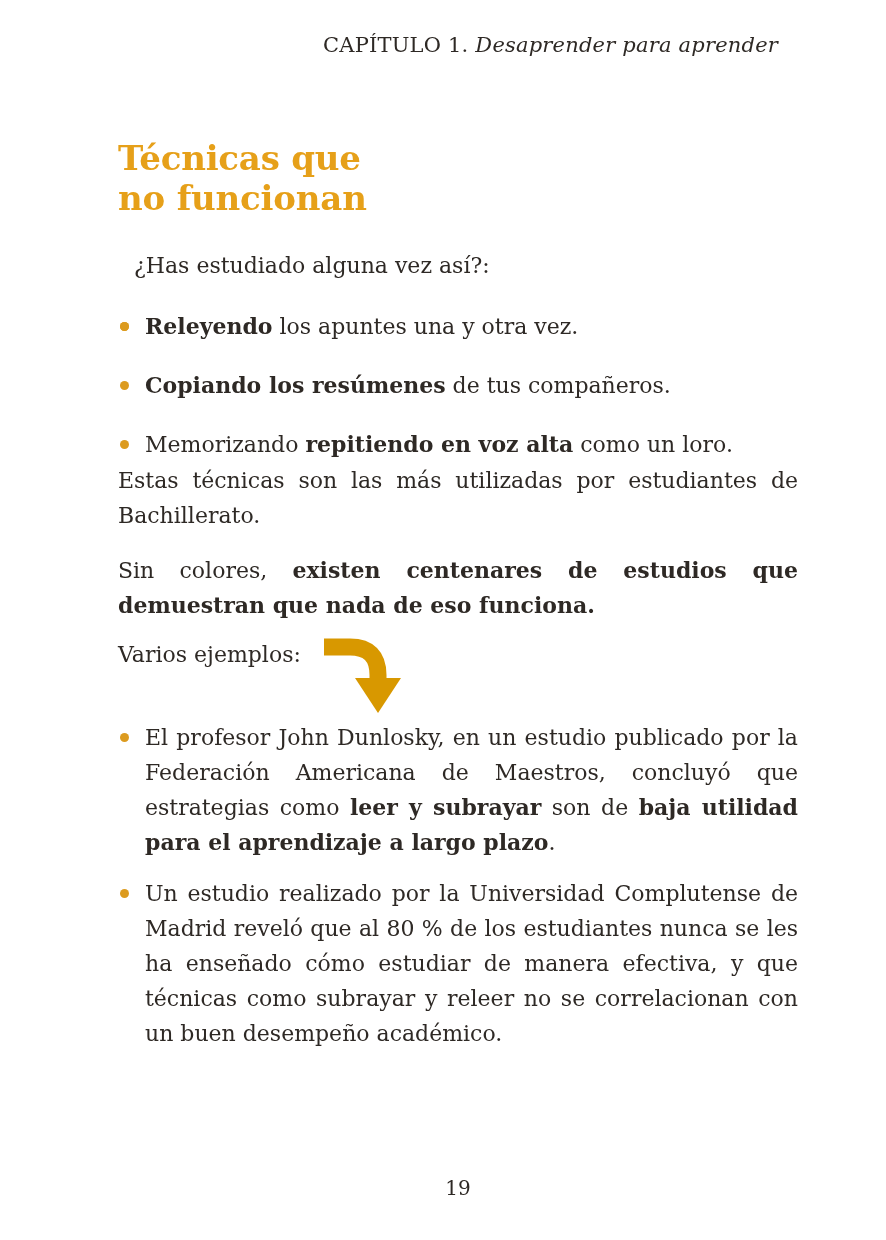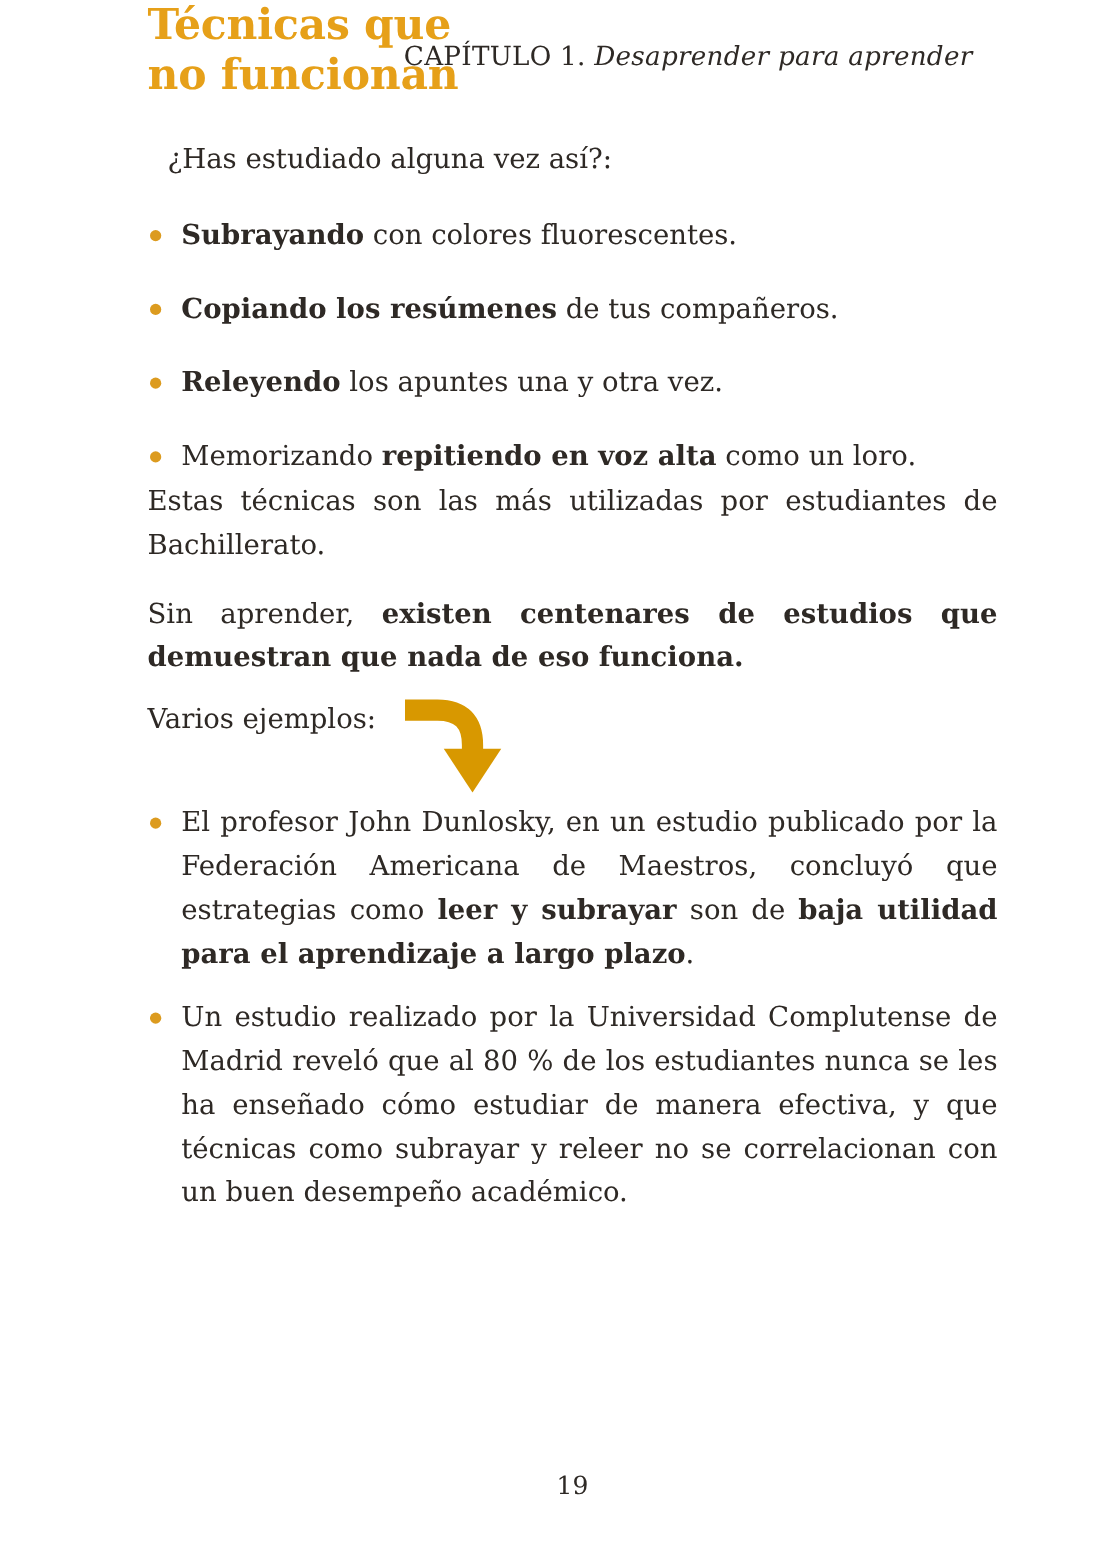--- a/index.html
+++ b/index.html
@@ -21,22 +21,23 @@
   .running-header{
     position:absolute;
     top:33px; right:20px;
     font-size:21px;
     letter-spacing:0.2px;
     white-space:nowrap;
   }
   .running-header .chapter-name{ font-style:italic; }
   .content{
     position:absolute;
-    left:118px; top:0;
+    left:118px; top:12px;
     width:680px;
+    padding-top:126px;
   }
   .page-title{
     margin:0;
     font-size:34px;
     font-weight:bold;
     line-height:40px;
     color:var(--accent);
     letter-spacing:-0.2px;
   }
   .page-title span{ display:block; }
@@ -117,39 +118,38 @@
     <h1 class="page-title">
       <span>Técnicas que</span>
       <span>no funcionan</span>
     </h1>
 
     <p class="intro">¿Has estudiado alguna vez así?:</p>
 
     <ul class="bullet-list techniques">
       <li>
         <span class="dot"></span>
-        <span><b>Subrayando</b><span> con colores fluorescentes.</span></span>
+      </li>
+      <li>
+        <span class="dot"></span>
+        <span><b>Releyendo</b><span> los apuntes una y otra vez.</span></span>
       </li>
       <li>
         <span class="dot"></span>
         <span><b>Copiando los resúmenes</b><span> de tus compañeros.</span></span>
-      </li>
-      <li>
-        <span class="dot"></span>
-        <span><b>Releyendo</b><span> los apuntes una y otra vez.</span></span>
       </li>
       <li>
         <span class="dot"></span>
         <span><span>Memorizando </span><b>repitiendo en voz alta</b><span> como un loro.</span></span>
       </li>
     </ul>
 
     <p class="para para-usage">Estas técnicas son las más utilizadas por estudiantes de Bachillerato.</p>
 
-    <p class="para para-evidence"><span>Sin aprender, </span><b>existen centenares de estudios que demuestran que nada de eso funciona.</b></p>
+    <p class="para para-evidence"><span>Sin colores, </span><b>existen centenares de estudios que demuestran que nada de eso funciona.</b></p>
 
     <div class="examples-row">
       <span class="examples-label">Varios ejemplos:</span>
       <span class="arrow-wrap">
         <svg width="84" height="82" viewBox="0 0 84 82" aria-hidden="true">
           <path class="arrow-stroke" d="M2 13 H28 Q56 13 56 41 V45" fill="none" stroke-width="17"></path>
           <polygon class="arrow-fill" points="33,44 79,44 56,79"></polygon>
         </svg>
       </span>
     </div>

